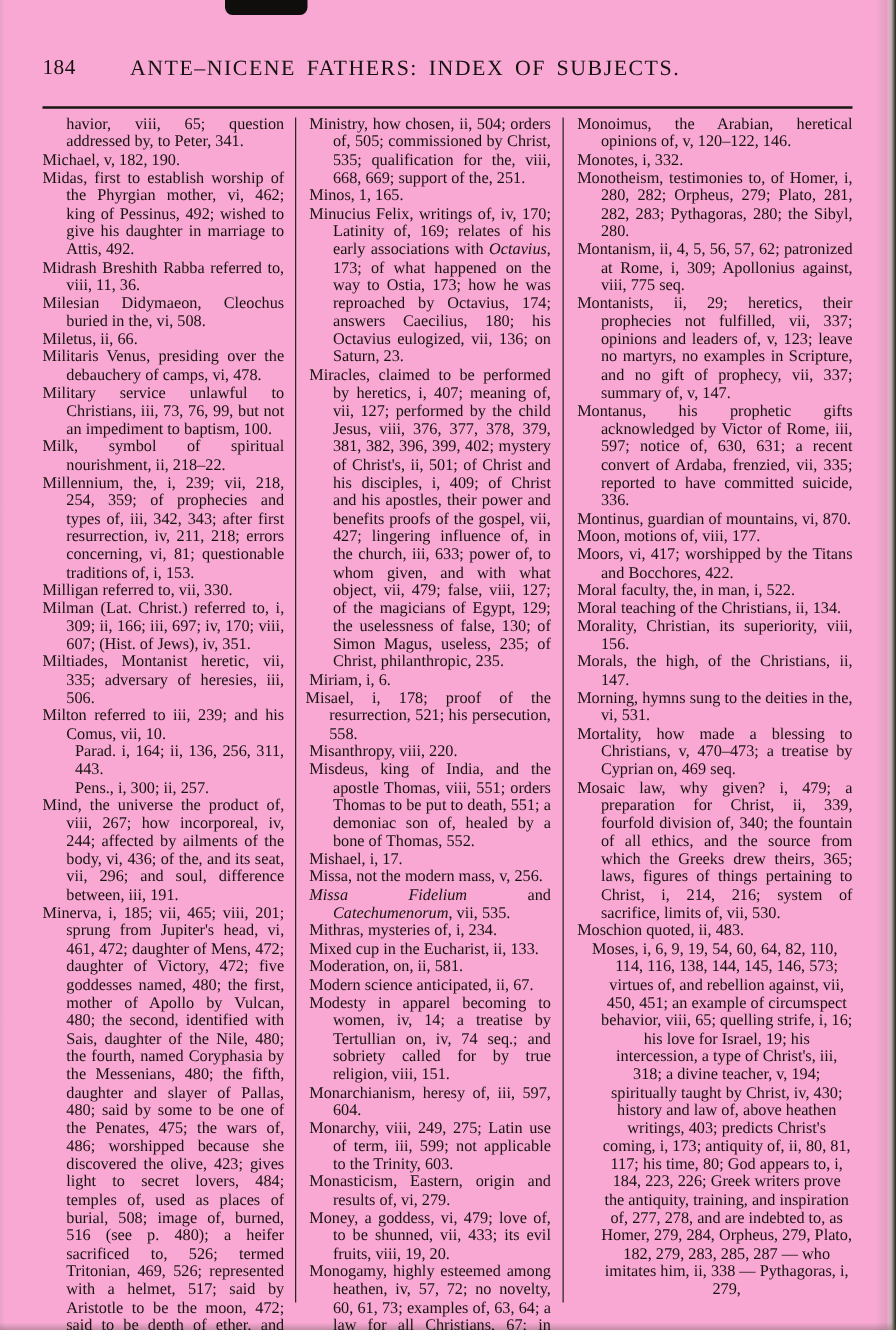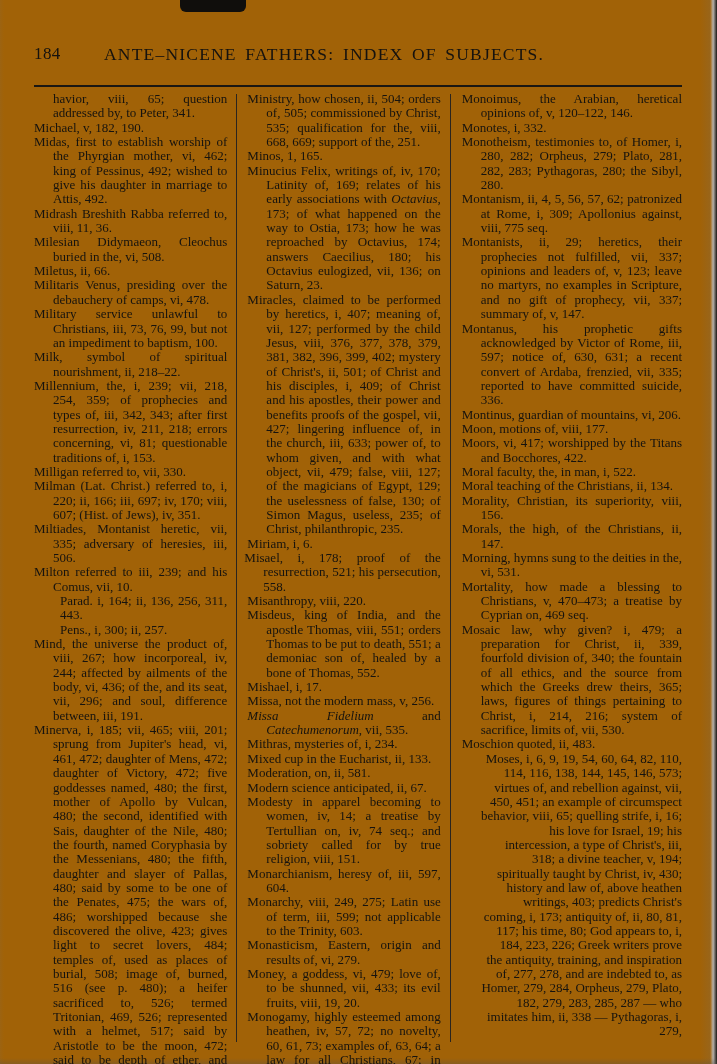--- a/index.html
+++ b/index.html
@@ -11,21 +11,21 @@
   body {
     width: 717px;
     height: 1064px;
     overflow: hidden;
     font-family: "Liberation Serif", "DejaVu Serif", serif;
   }
   #page {
     position: relative;
     width: 717px;
     height: 1064px;
-    background: #a16207;
+    background: #f9a8d4;
     box-sizing: border-box;
     overflow: hidden;
   }
   
   .scan-blob {
     position: absolute;
     top: -10px;
     left: 180px;
     width: 66px;
     height: 22px;
@@ -141,21 +141,21 @@
     padding-left: 19px;
   }
   .entry.sub {
     text-indent: 0;
     padding-left: 26px;
   }
   .entry.hang-small {
     text-indent: -19px;
     padding-left: 16px;
   }
-  .entry:last-child { text-align: right; }
+  .entry:last-child { text-align: center; }
   b, .bold { font-weight: 700; }
   i, .ital { font-style: italic; }
 </style>
 </head>
 <body>
 
 <div id="page">
 
   <div class="scan-blob"></div>
   <div class="scan-edge-left"></div>
@@ -175,21 +175,21 @@
         <p class="entry">Michael, v, 182, 190.</p>
         <p class="entry">Midas, first to establish worship of the Phyrgian mother, vi, 462; king of Pessinus, 492; wished to give his daughter in marriage to Attis, 492.</p>
         <p class="entry">Midrash Breshith Rabba referred to, viii, 11, 36.</p>
         <p class="entry">Milesian Didymaeon, Cleochus buried in the, vi, 508.</p>
         <p class="entry">Miletus, ii, 66.</p>
         <p class="entry">Militaris Venus, presiding over the debauchery of camps, vi, 478.</p>
         <p class="entry">Military service unlawful to Christians, iii, 73, 76, 99, but not an impediment to baptism, 100.</p>
         <p class="entry">Milk, symbol of spiritual nourishment, ii, 218–22.</p>
         <p class="entry">Millennium, the, i, 239; vii, 218, 254, 359; of prophecies and types of, iii, 342, 343; after first resurrection, iv, 211, 218; errors concerning, vi, 81; questionable traditions of, i, 153.</p>
         <p class="entry">Milligan referred to, vii, 330.</p>
-        <p class="entry">Milman (Lat. Christ.) referred to, i, 220; ii, 166; iii, 697; iv, 170; viii, 607; (Hist. of Jews), iv, 351.</p>
+        <p class="entry">Milman (Lat. Christ.) referred to, i, 309; ii, 166; iii, 697; iv, 170; viii, 607; (Hist. of Jews), iv, 351.</p>
         <p class="entry">Miltiades, Montanist heretic, vii, 335; adversary of heresies, iii, 506.</p>
         <p class="entry">Milton referred to iii, 239; and his Comus, vii, 10.</p>
         <p class="entry sub">Parad. i, 164; ii, 136, 256, 311, 443.</p>
         <p class="entry sub">Pens., i, 300; ii, 257.</p>
         <p class="entry">Mind, the universe the product of, viii, 267; how incorporeal, iv, 244; affected by ailments of the body, vi, 436; of the, and its seat, vii, 296; and soul, difference between, iii, 191.</p>
         <p class="entry">Minerva, i, 185; vii, 465; viii, 201; sprung from Jupiter's head, vi, 461, 472; daughter of Mens, 472; daughter of Victory, 472; five goddesses named, 480; the first, mother of Apollo by Vulcan, 480; the second, identified with Sais, daughter of the Nile, 480; the fourth, named Coryphasia by the Messenians, 480; the fifth, daughter and slayer of Pallas, 480; said by some to be one of the Penates, 475; the wars of, 486; worshipped because she discovered the olive, 423; gives light to secret lovers, 484; temples of, used as places of burial, 508; image of, burned, 516 (see p. 480); a heifer sacrificed to, 526; termed Tritonian, 469, 526; represented with a helmet, 517; said by Aristotle to be the moon, 472; said to be depth of ether, and memory, 472; spins and weaves, 469; used to denote weaving, 506; citizens of, i.e., Athenians, 500; called Polias, 508.</p>
         <p class="entry"><b>Ministers,</b> how symbolized, ii, 49; orde of, in church i, 16, 17, 50, 61, 64.</p>
       </div>
     <div class="col-rule"></div>
     <div class="col col-2">
@@ -217,21 +217,21 @@
         <p class="entry">Monogenes, the, of Valentinus, i, 316, 318; of Ptolemy, 333.</p>
       </div>
     <div class="col-rule"></div>
     <div class="col col-3">
         <p class="entry">Monoimus, the Arabian, heretical opinions of, v, 120–122, 146.</p>
         <p class="entry">Monotes, i, 332.</p>
         <p class="entry">Monotheism, testimonies to, of Homer, i, 280, 282; Orpheus, 279; Plato, 281, 282, 283; Pythagoras, 280; the Sibyl, 280.</p>
         <p class="entry">Montanism, ii, 4, 5, 56, 57, 62; patronized at Rome, i, 309; Apollonius against, viii, 775 seq.</p>
         <p class="entry">Montanists, ii, 29; heretics, their prophecies not fulfilled, vii, 337; opinions and leaders of, v, 123; leave no martyrs, no examples in Scripture, and no gift of prophecy, vii, 337; summary of, v, 147.</p>
         <p class="entry">Montanus, his prophetic gifts acknowledged by Victor of Rome, iii, 597; notice of, 630, 631; a recent convert of Ardaba, frenzied, vii, 335; reported to have committed suicide, 336.</p>
-        <p class="entry">Montinus, guardian of mountains, vi, 206.</p>
+        <p class="entry">Montinus, guardian of mountains, vi, 870.</p>
         <p class="entry">Moon, motions of, viii, 177.</p>
         <p class="entry">Moors, vi, 417; worshipped by the Titans and Bocchores, 422.</p>
         <p class="entry">Moral faculty, the, in man, i, 522.</p>
         <p class="entry">Moral teaching of the Christians, ii, 134.</p>
         <p class="entry">Morality, Christian, its superiority, viii, 156.</p>
         <p class="entry">Morals, the high, of the Christians, ii, 147.</p>
         <p class="entry">Morning, hymns sung to the deities in the, vi, 531.</p>
         <p class="entry">Mortality, how made a blessing to Christians, v, 470–473; a treatise by Cyprian on, 469 seq.</p>
         <p class="entry">Mosaic law, why given? i, 479; a preparation for Christ, ii, 339, fourfold division of, 340; the fountain of all ethics, and the source from which the Greeks drew theirs, 365; laws, figures of things pertaining to Christ, i, 214, 216; system of sacrifice, limits of, vii, 530.</p>
         <p class="entry">Moschion quoted, ii, 483.</p>

